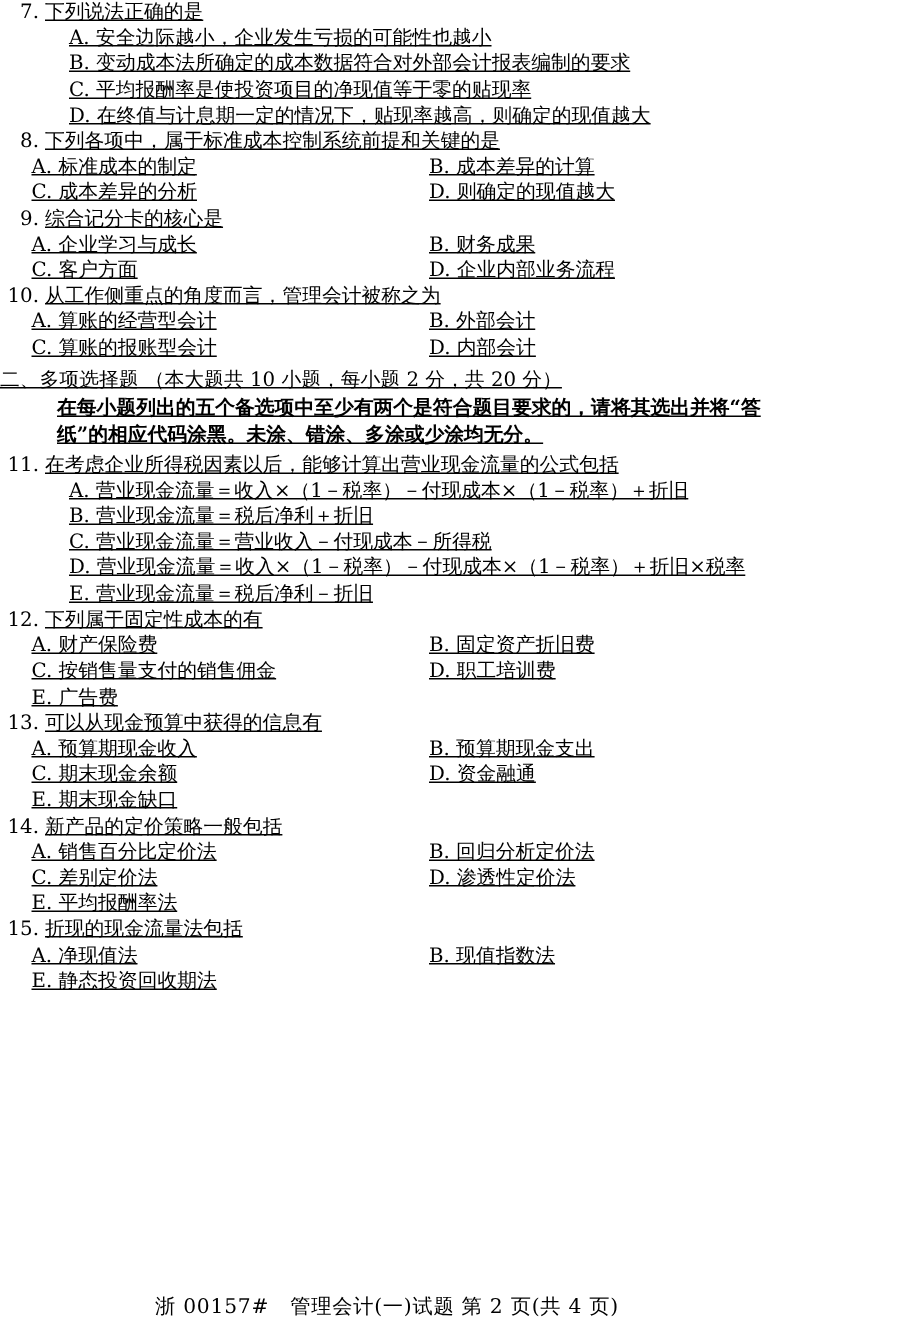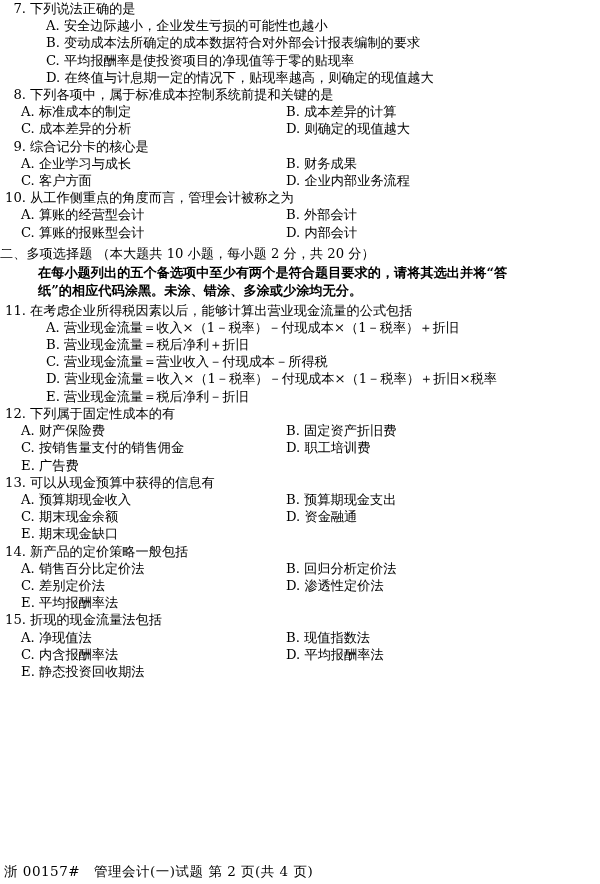--- a/index.html
+++ b/index.html
@@ -15,20 +15,21 @@
     font-size: 13.2px;
     line-height: 1.0;
     overflow: hidden;
   }
   .page {
     position: relative;
     width: 512px;
     height: 884px;
     padding: 0;
     box-sizing: border-box;
+    text-decoration: underline;
   }
   .q {
     position: relative;
     margin: 0;
     padding: 0;
   }
   .qline {
     display: block;
     white-space: nowrap;
     padding: 2px 0 2px 0;
@@ -77,20 +78,21 @@
     display: block;
   }
   .formula {
     letter-spacing: 0;
   }
   .footer {
     position: absolute;
     left: 4px;
     right: 0;
     bottom: 6px;
+    text-align: center;
     font-size: 13.5px;
     letter-spacing: 0.5px;
   }
   .footer .sep {
     display: inline-block;
     width: 14px;
   }
 </style>
 </head>
 <body>
@@ -239,24 +241,20 @@
   <div class="q">
     <div class="qline">
       <span class="num">15.</span><span class="stem">折现的现金流量法包括</span>
     </div>
     <div class="opts-2col">
       <div class="row">
         <span class="colA">A. 净现值法</span>
         <span class="colB">B. 现值指数法</span>
       </div>
       <div class="row">
-        <span class="colA">C. 内含报酬率法</span>
-        <span class="colB">D. 平均报酬率法</span>
-      </div>
-      <div class="row">
         <span class="colA">E. 静态投资回收期法</span>
         <span class="colB"></span>
       </div>
     </div>
   </div>
 
   <div class="footer">
     <span>浙 00157#</span><span class="sep"></span><span>管理会计(一)试题 第 2 页(共 4 页)</span>
   </div>
 

